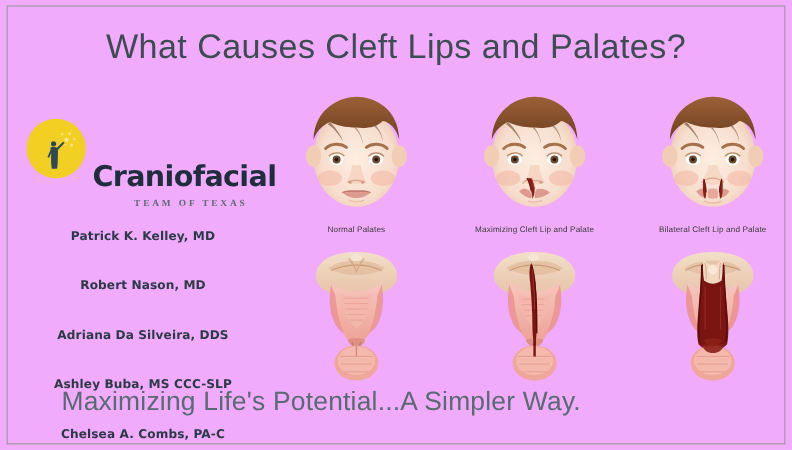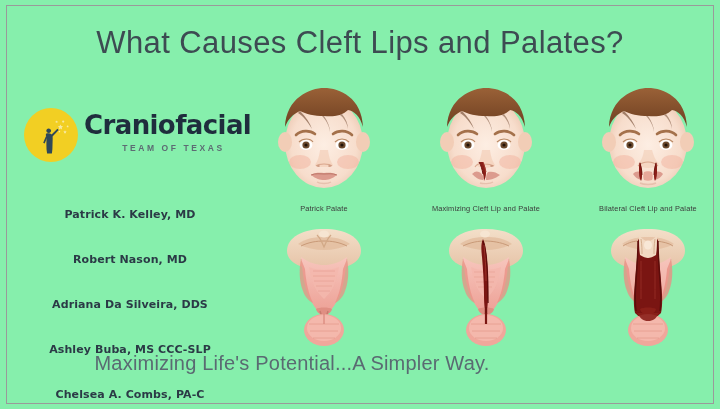--- a/index.html
+++ b/index.html
@@ -7,21 +7,21 @@
     padding: 0;
     background: #ffffff;
   }
   body {
     font-family: "Liberation Sans", sans-serif;
   }
   .slide {
     position: relative;
     width: 720px;
     height: 409px;
-    background: #86efac;
+    background: #f0abfc;
     box-sizing: border-box;
     overflow: hidden;
   }
   .frame {
     position: absolute;
     left: 6px;
     top: 5px;
     right: 6px;
     bottom: 5px;
     border: 1px solid #9a9a9a;
@@ -65,24 +65,25 @@
     top: 8px;
     width: 175px;
   }
   .logo-name {
     font-family: "DejaVu Sans", sans-serif;
     font-size: 26px;
     font-weight: 700;
     color: #1f2d3d;
     letter-spacing: -0.6px;
     line-height: 1;
+    margin-top: 36px;
   }
   .logo-sub {
     margin-top: 5px;
-    font-family: Liberation Sans, sans-serif;
+    font-family: Liberation Serif, serif;
     font-size: 8.5px;
     font-weight: 600;
     letter-spacing: 2.6px;
     color: #5d6b73;
     text-align: center;
     padding-left: 4px;
   }
 
   
   .names {
@@ -153,21 +154,21 @@
   .palate-svg { display: block; margin: 0 auto; }
 
   
   .tagline {
     position: absolute;
     left: 0;
     top: 352px;
     width: 584px;
     text-align: center;
     font-family: "Liberation Sans", sans-serif;
-    font-size: 20px;
+    font-size: 24px;
     font-weight: 300;
     letter-spacing: 0.2px;
     color: #5a6a72;
     white-space: nowrap;
   }
 </style>
 </head>
 <body>
 
 <div class="slide">
@@ -247,21 +248,21 @@
           <path d="M65 62 C69 58 75 58 79 62" stroke="#B98A66" stroke-width="1.2" fill="none"></path>
           <path d="M50 70 C49 78 47 82 45 85 C48 87 51 87 54 87 C57 87 60 87 63 85 C61 82 59 78 58 70" fill="#F2CDB6" opacity=".65"></path>
           <path d="M46 86 C48 84 51 84 54 84 C57 84 60 84 62 86" stroke="#D9A68D" stroke-width="1.1" fill="none"></path>
           <ellipse cx="48.4" cy="86" rx="1.5" ry="1.1" fill="#C79076" opacity=".8"></ellipse>
           <ellipse cx="59.6" cy="86" rx="1.5" ry="1.1" fill="#C79076" opacity=".8"></ellipse>
           <path d="M41 95 C46 92 50 93 54 93 C58 93 62 92 67 95 C62 99 58 100 54 100 C50 100 46 99 41 95 Z" fill="#DC9B8E"></path>
           <path d="M41 95 C46 93 50 94 54 94 C58 94 62 93 67 95" stroke="#BE7668" stroke-width="1" fill="none"></path>
           <path d="M47 102 C50 104 58 104 61 102" stroke="#E4B9A6" stroke-width="1.4" fill="none" opacity=".8"></path>
         </svg>
       </div>
-      <div class="caption">Patrick Palate</div>
+      <div class="caption">Normal Palates</div>
       <div class="palate-slot">
         <svg class="palate-svg" width="118" height="122" viewBox="0 0 118 122">
           <defs>
             <linearGradient id="lipsA" x1="0" y1="0" x2="0" y2="1">
               <stop offset="0%" stop-color="#F3DFC9"></stop>
               <stop offset="100%" stop-color="#E6C2A6"></stop>
             </linearGradient>
             <linearGradient id="mucA" x1="0" y1="0" x2="0" y2="1">
               <stop offset="0%" stop-color="#F7C6BD"></stop>
               <stop offset="100%" stop-color="#EC9E93"></stop>

